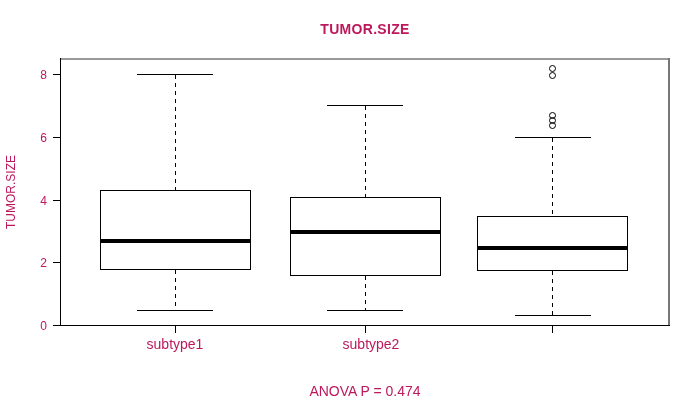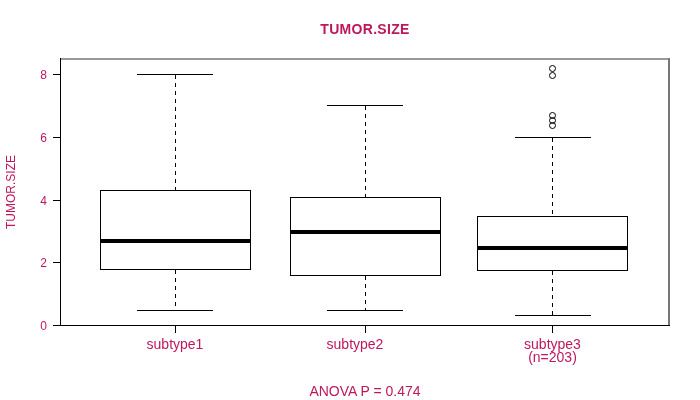--- a/index.html
+++ b/index.html
@@ -94,32 +94,28 @@
     <div class="abs group-label" style="left: 100px; top: 338px; width: 150px;">
       <div>subtype1</div>
     </div>
     <div class="abs whisker-line" style="left: 364.5px; top: 106.375px; height: 90.9875px;"></div>
     <div class="abs whisker-line" style="left: 364.5px; top: 275.8px; height: 34.5125px;"></div>
     <div class="abs whisker-cap" style="left: 327px; top: 105.375px; width: 76px;"></div>
     <div class="abs whisker-cap" style="left: 327px; top: 310.312px; width: 76px;"></div>
     <div class="abs box" style="left: 289.5px; top: 197.363px; width: 151px; height: 78.4375px;"></div>
     <div class="abs median-line" style="left: 289.5px; top: 229.875px; width: 151px;"></div>
     <div class="abs x-tick" style="left: 364.5px; top: 326px; height: 7px;"></div>
-    <div class="abs group-label" style="left: 280px; top: 338px; width: 150px;">
+    <div class="abs group-label" style="left: 296px; top: 338px; width: 150px;">
       <div>subtype2</div>
     </div>
     <div class="abs whisker-line" style="left: 552px; top: 137.75px; height: 78.4375px;"></div>
     <div class="abs whisker-line" style="left: 552px; top: 271.094px; height: 43.925px;"></div>
     <div class="abs whisker-cap" style="left: 514.5px; top: 136.75px; width: 76px;"></div>
     <div class="abs whisker-cap" style="left: 514.5px; top: 315.019px; width: 76px;"></div>
     <div class="abs box" style="left: 477px; top: 216.188px; width: 151px; height: 54.9062px;"></div>
     <div class="abs median-line" style="left: 477px; top: 245.562px; width: 151px;"></div>
     <div class="abs outlier" style="left: 549px; top: 121.7px;"></div>
     <div class="abs outlier" style="left: 549px; top: 116.994px;"></div>
     <div class="abs outlier" style="left: 549px; top: 112.287px;"></div>
     <div class="abs outlier" style="left: 549px; top: 71.5px;"></div>
     <div class="abs outlier" style="left: 549px; top: 65.225px;"></div>
     <div class="abs x-tick" style="left: 552px; top: 326px; height: 7px;"></div>
-    <div class="abs group-label" style="left: 477.5px; top: 338px; width: 150px;">
-      <div>subtype3</div>
-      <div>(n=203)</div>
-    </div>
   </div>
 
 </body></html>

